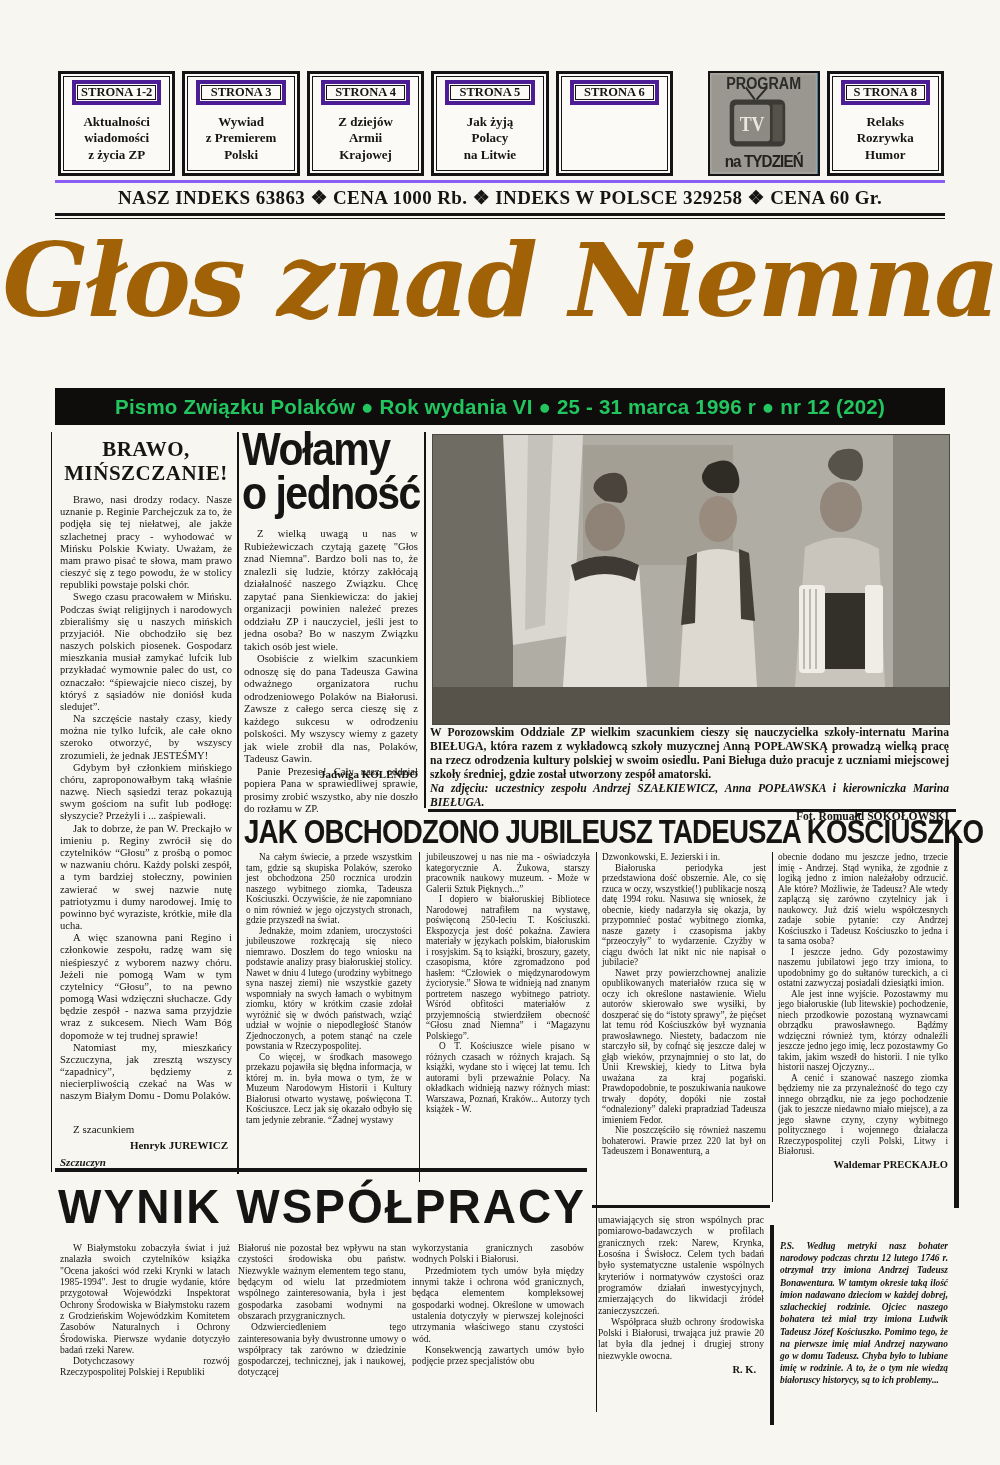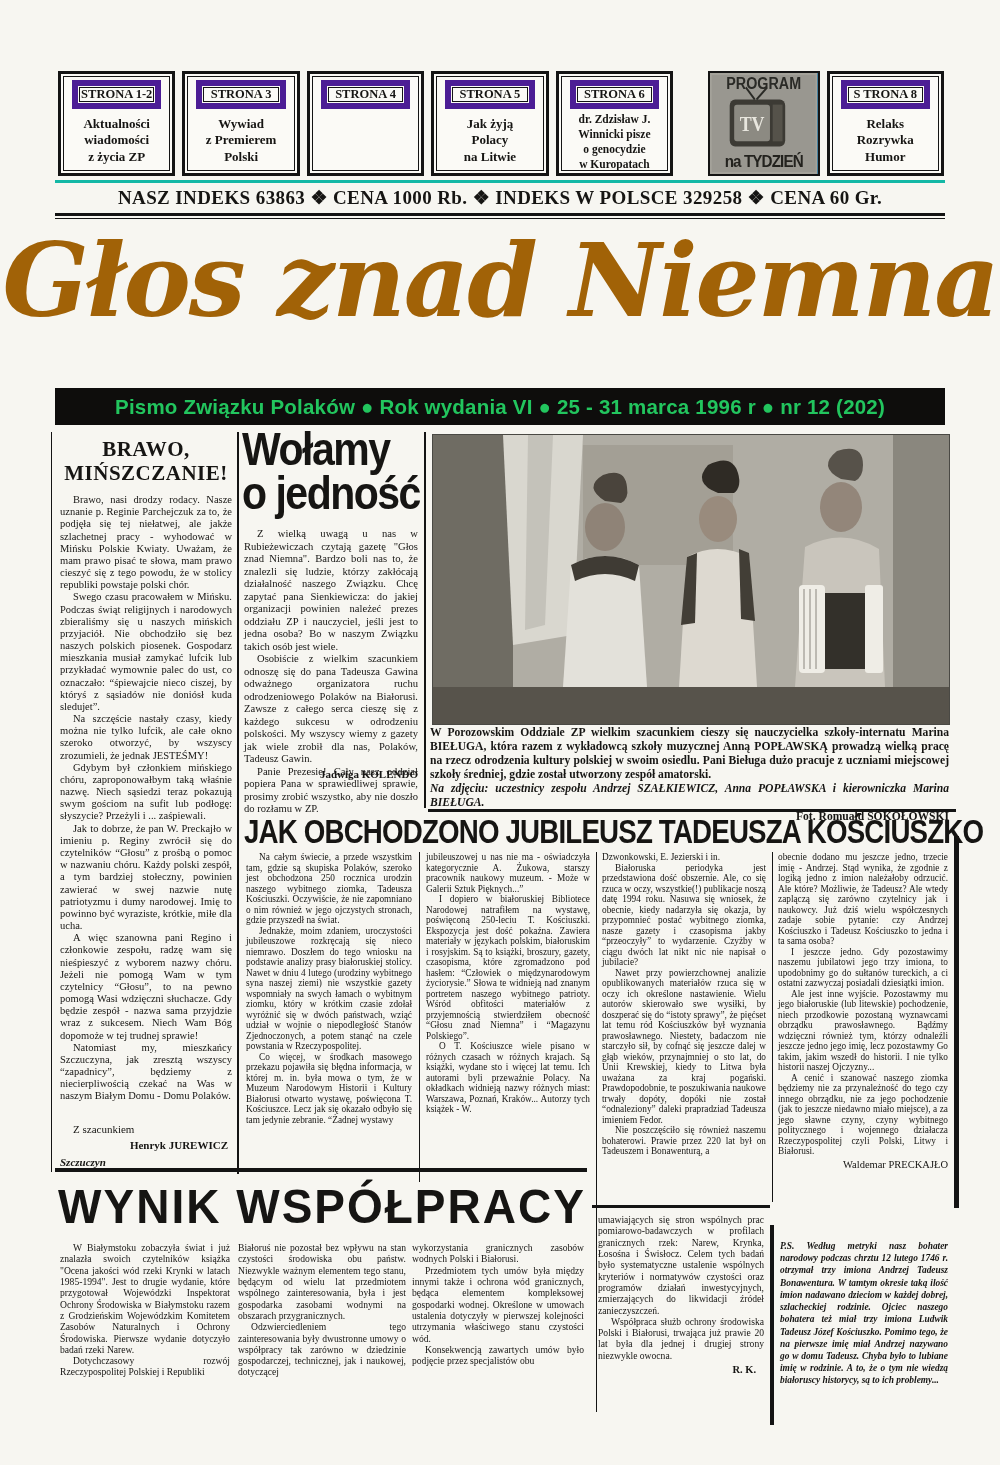--- a/index.html
+++ b/index.html
@@ -2,28 +2,28 @@
 <html><head>
 <meta charset="utf-8">
 <style>
   html,body{margin:0;padding:0;background:#e8e7e2;}
   .page{position:relative;width:1000px;height:1465px;background:#f7f6f1;margin:0 auto;
         font-family:"Liberation Serif",serif;color:#161513;overflow:hidden;}
   
   .header-row{position:absolute;left:58px;top:71px;width:886px;height:105px;display:flex;gap:7px;}
   .hbox{flex:1;border:3px solid #141414;background:#fbfaf6;position:relative;padding:2px;}
   .hbox-inner{border:1px solid #141414;height:100%;box-sizing:border-box;display:flex;flex-direction:column;}
-  .hbox-label{margin:3px 8px 2px;border:6px solid #4c1d95;box-shadow:inset 0 0 0 1px #fbfaf6,inset 0 0 0 2px #141414;
+  .hbox-label{margin:3px 8px 2px;border:4px solid #4c1d95;box-shadow:inset 0 0 0 1px #fbfaf6,inset 0 0 0 2px #141414;
               font-weight:bold;font-size:12.5px;text-align:center;padding:1px 0;background:#fbfaf6;}
   .hbox-text{flex:1;display:flex;align-items:center;justify-content:center;text-align:center;
              font-weight:bold;font-size:13px;line-height:1.25;padding:1px 3px;white-space:pre-line;}
   .hbox-text.small{font-size:11.5px;line-height:1.3;}
   .tvbox{flex:1;border:2px solid #141414;background:#0369a1;position:relative;padding:0;margin-left:28px;}
   
-  .index-bar{position:absolute;left:55px;top:180px;width:890px;border-top:3px solid #14b8a6;
+  .index-bar{position:absolute;left:55px;top:180px;width:890px;border-top:3px solid #8b5cf6;
              border-bottom:1px solid #141414;}
   .index-bar .in{border-bottom:3px solid #141414;margin-bottom:2px;text-align:center;
                  font-weight:bold;font-size:19px;letter-spacing:.4px;padding:3px 0 4px;}
   
   .masthead{position:absolute;left:0;top:208px;width:100%;text-align:center;
             font-family:"DejaVu Serif",serif;font-style:italic;font-weight:bold;
             font-size:101px;line-height:1.45;letter-spacing:-2px;}
   
   .subbar{position:absolute;left:55px;top:388px;width:890px;height:37px;background:#0e0d0c;
           color:#22c55e;display:flex;align-items:center;justify-content:center;
@@ -51,21 +51,21 @@
   
   .caption{position:absolute;left:430px;top:726px;width:519px;font-size:11.6px;line-height:1.2;
            font-weight:bold;text-align:justify;}
   .caption .ital{font-style:italic;}
   .caption .credit{text-align:right;margin-top:1px;}
   
   .jub-title{position:absolute;left:244px;top:812px;width:710px;white-space:nowrap;
              font-family:"Liberation Sans",sans-serif;font-weight:bold;font-size:33px;
              letter-spacing:-1px;transform:scale(.84,1.02);transform-origin:top left;}
   .jubcol{font-size:9.3px;line-height:1.13;}
-  .jub-author{font-weight:normal;text-align:right;font-size:10.5px;margin-top:2px;}
+  .jub-author{font-weight:bold;text-align:right;font-size:10.5px;margin-top:2px;}
   .ps-col{position:absolute;left:780px;top:1240px;width:168px;font-size:9.4px;line-height:1.3;
           font-style:italic;font-weight:bold;text-align:justify;}
   
   .wynik-title{position:absolute;left:58px;top:1178px;width:528px;text-align:center;
                font-family:"Liberation Sans",sans-serif;font-weight:bold;font-size:46px;
                letter-spacing:2px;transform:scaleY(1.05);transform-origin:top left;white-space:nowrap;}
   .wyncol{font-size:9.6px;line-height:1.18;}
   .wyn-author{font-weight:bold;text-align:right;font-size:10.5px;margin-top:3px;padding-right:8px;}
 </style>
 </head>
@@ -86,37 +86,36 @@
         <div class="hbox-inner">
       <div class="hbox-label">STRONA 3</div>
       <div class="hbox-text">Wywiad
 z Premierem
 Polski</div>
     </div>
       </div>
     <div class="hbox">
         <div class="hbox-inner">
       <div class="hbox-label">STRONA 4</div>
+      <div class="hbox-text">Z dziejów
+Armii
+Krajowej</div>
     </div>
       </div>
     <div class="hbox">
         <div class="hbox-inner">
       <div class="hbox-label">STRONA 5</div>
       <div class="hbox-text">Jak żyją
 Polacy
 na Litwie</div>
     </div>
       </div>
     <div class="hbox">
         <div class="hbox-inner">
       <div class="hbox-label">STRONA 6</div>
-      <div class="hbox-text small">dr. Zdzisław J.
-Winnicki pisze
-o genocydzie
-w Kuropatach</div>
     </div>
       </div>
     <div class="tvbox">
       <svg width="100%" height="100%" viewBox="0 0 120 99" preserveAspectRatio="none">
         <rect x="0" y="0" width="120" height="99" fill="#a4a29a"></rect>
         <rect x="2" y="2" width="116" height="95" fill="#999790"></rect>
         <text x="60" y="16" text-anchor="middle" font-family="Liberation Sans, sans-serif" font-size="16" font-weight="bold" fill="#2a2a26" letter-spacing="0">PROGRAM</text>
         <g>
           <rect x="22" y="26" width="62" height="46" rx="6" fill="#3c3a34"></rect>
           <rect x="27" y="31" width="40" height="36" rx="3" fill="#8c8a82"></rect>

